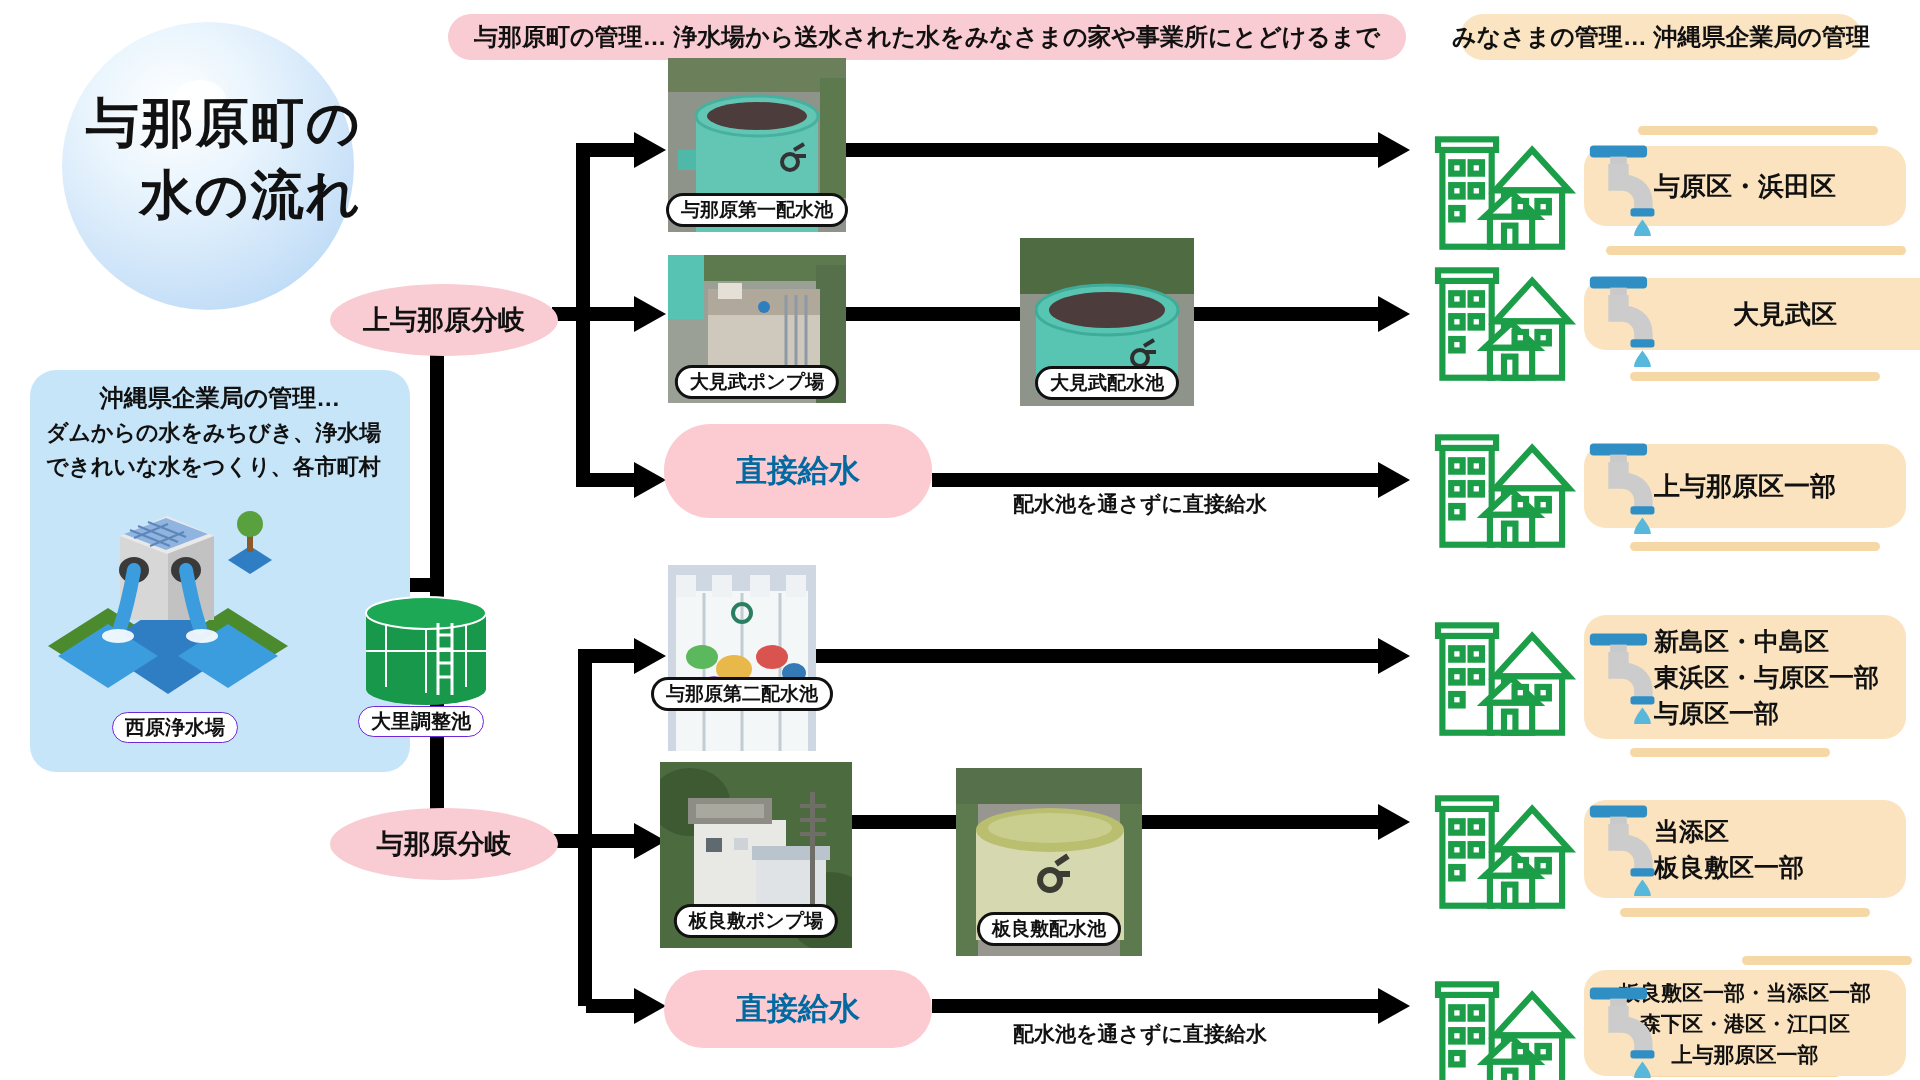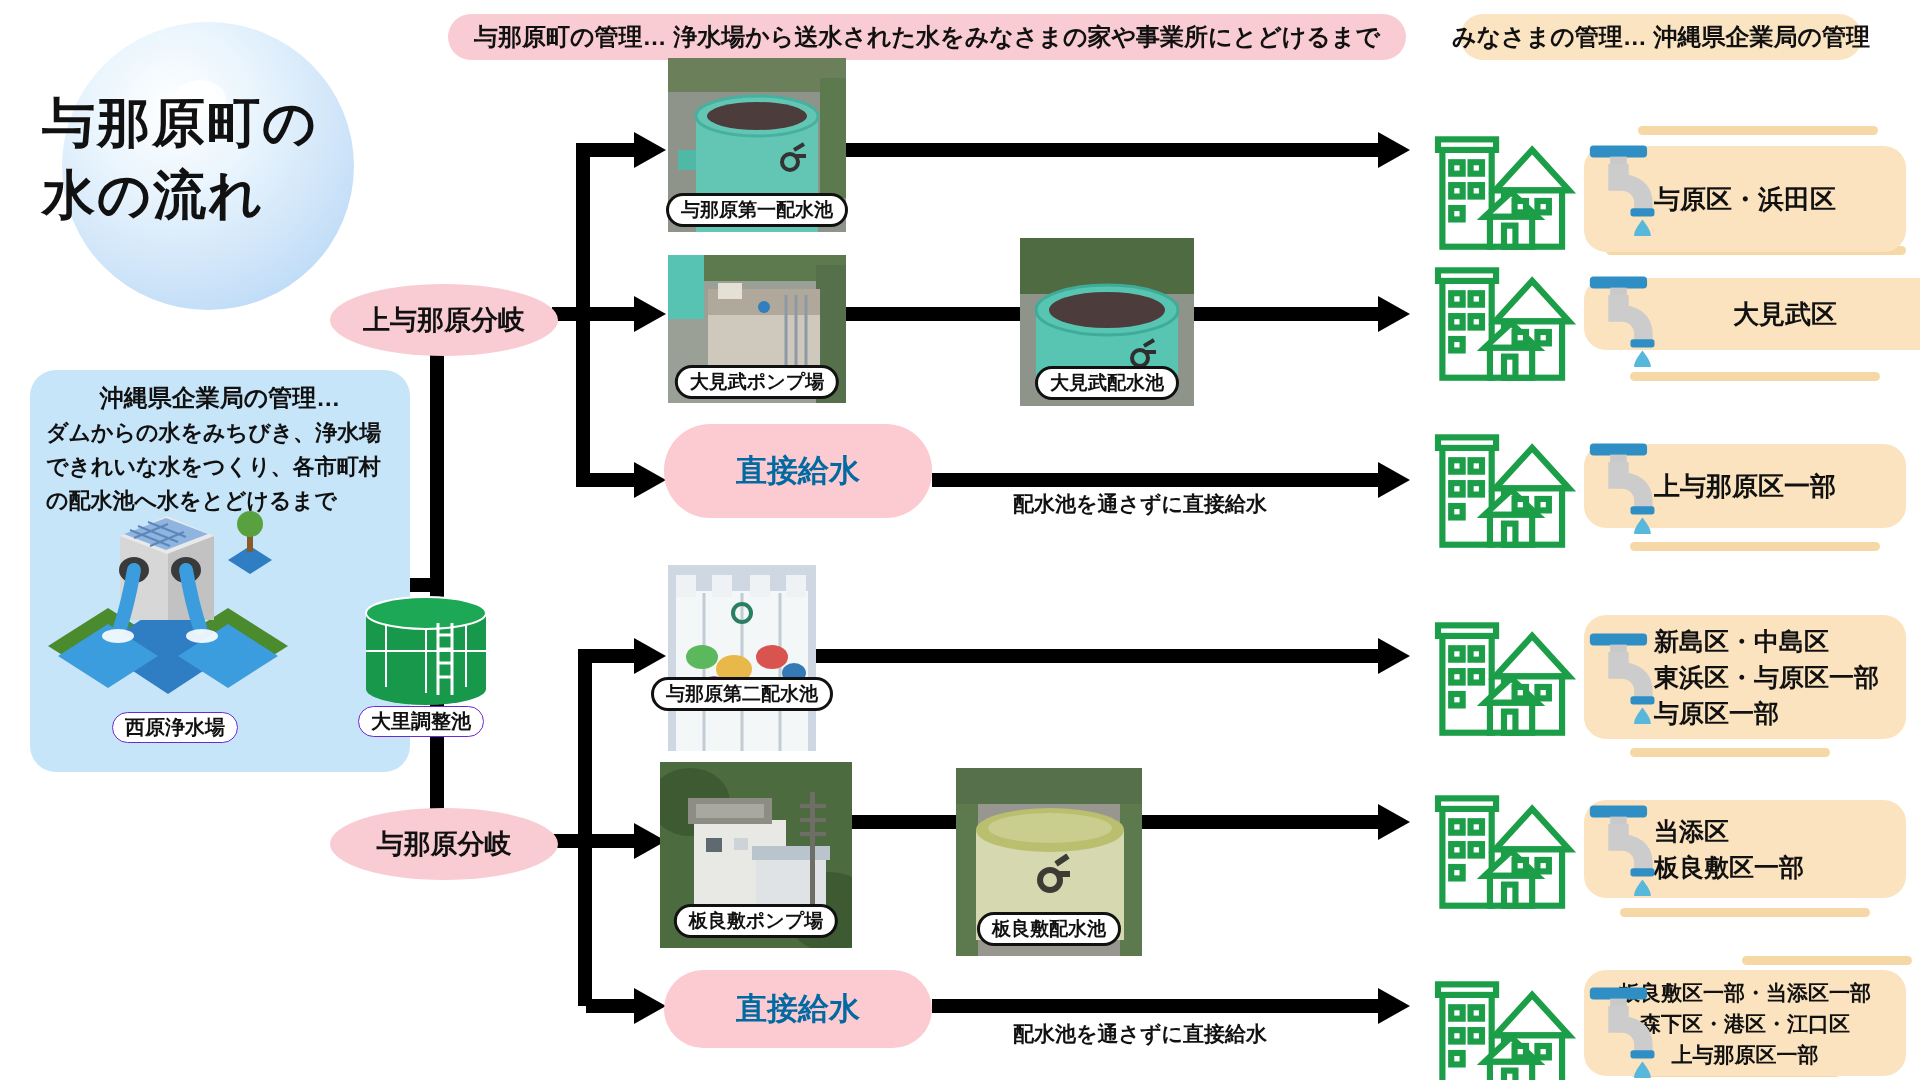--- a/index.html
+++ b/index.html
@@ -37,21 +37,21 @@
               border-radius:26px;}
   #pref-heading{position:absolute;left:0;top:12px;width:100%;text-align:center;font-size:24px;font-weight:700;}
   .pref-line{position:absolute;left:16px;width:356px;font-size:22px;font-weight:700;white-space:nowrap;}
   .plant-pill{position:absolute;background:#fff;border:1px solid #6d28d9;border-radius:17px;
               padding:1px 12px;font-size:20px;font-weight:700;white-space:nowrap;}
   
   #bubble{position:absolute;left:62px;top:22px;width:292px;height:288px;border-radius:50%;
           background:radial-gradient(circle at 38% 30%,#ffffff 0%,#eaf5fd 30%,#c7e0f8 72%,#a5d0f4 100%);}
   #bubble-hl{position:absolute;left:112px;top:58px;width:52px;height:40px;border-radius:50%;
              background:rgba(255,255,255,.85);}
-  .title-line{position:absolute;left:42px;width:320px;text-align:left;font-family:"Liberation Serif","DejaVu Serif",serif;
+  .title-line{position:absolute;left:42px;width:320px;text-align:right;font-family:"Liberation Serif","DejaVu Serif",serif;
               font-size:53px;font-weight:700;letter-spacing:2px;}
 </style>
 </head>
 <body>
 
 <div id="canvas">
 
   <svg width="0" height="0" style="position:absolute" aria-hidden="true">
     <defs>
       <symbol id="sym-cluster" viewBox="0 0 160 150">
@@ -122,21 +122,20 @@
   <div class="hline" style="left:850px;top:815px;width:108px;"></div>
   <div class="hline" style="left:1140px;top:815px;width:240px;"></div>
   <div class="ahead" style="left:1378px;top:804px;"></div>
   <div class="hline" style="left:932px;top:999px;width:448px;"></div>
   <div class="ahead" style="left:1378px;top:988px;"></div>
 
   <div id="pref-panel">
     <div id="pref-heading">沖縄県企業局の管理…</div>
     <div class="pref-line" style="top:48px;">ダムからの水をみちびき、浄水場</div>
     <div class="pref-line" style="top:82px;">できれいな水をつくり、各市町村</div>
-    <div class="pref-line" style="top:116px;">の配水池へ水をとどけるまで</div>
   </div>
 
   <svg class="abs" style="left:38px;top:496px;" width="260" height="212" viewBox="0 0 260 212">
     <polygon points="10,150 70,112 130,150 70,188" fill="#4c8a2e"></polygon>
     <polygon points="130,150 190,112 250,150 190,188" fill="#4c8a2e"></polygon>
     <polygon points="60,152 130,106 200,152 130,198" fill="#2f7dc2"></polygon>
     <polygon points="20,160 70,128 120,160 70,192" fill="#3b9ddd"></polygon>
     <polygon points="140,160 190,128 240,160 190,192" fill="#3b9ddd"></polygon>
     <rect x="82" y="40" width="48" height="84" fill="#d7d7d7"></rect>
     <rect x="130" y="40" width="46" height="84" fill="#c2c2c2"></rect>
@@ -272,21 +271,21 @@
   <div class="strip" style="left:1630px;top:372px;width:250px;"></div>
   <div class="strip" style="left:1630px;top:542px;width:250px;"></div>
   <div class="strip" style="left:1630px;top:748px;width:200px;"></div>
   <div class="strip" style="left:1620px;top:908px;width:250px;"></div>
   <div class="strip" style="left:1742px;top:956px;width:170px;"></div>
   <div class="strip" style="left:1630px;top:1068px;width:210px;"></div>
 
   <svg class="abs" style="left:1425px;top:120px;" width="158" height="132">
       <use href="#sym-cluster"></use>
     </svg>
-  <div class="dest" style="top:146px;left:1584px;height:106px;font-size:26px;">
+  <div class="dest" style="top:146px;left:1584px;height:80px;font-size:26px;">
     <span>与原区・浜田区</span>
   </div>
   <svg class="abs" style="left:1582px;top:140px;z-index:3;" width="84" height="96">
       <use href="#sym-faucet"></use>
     </svg>
 
   <svg class="abs" style="left:1425px;top:251px;" width="158" height="132">
       <use href="#sym-cluster"></use>
     </svg>
   <div class="dest" style="top:278px;left:1584px;height:72px;font-size:26px;padding-left:40px;">

